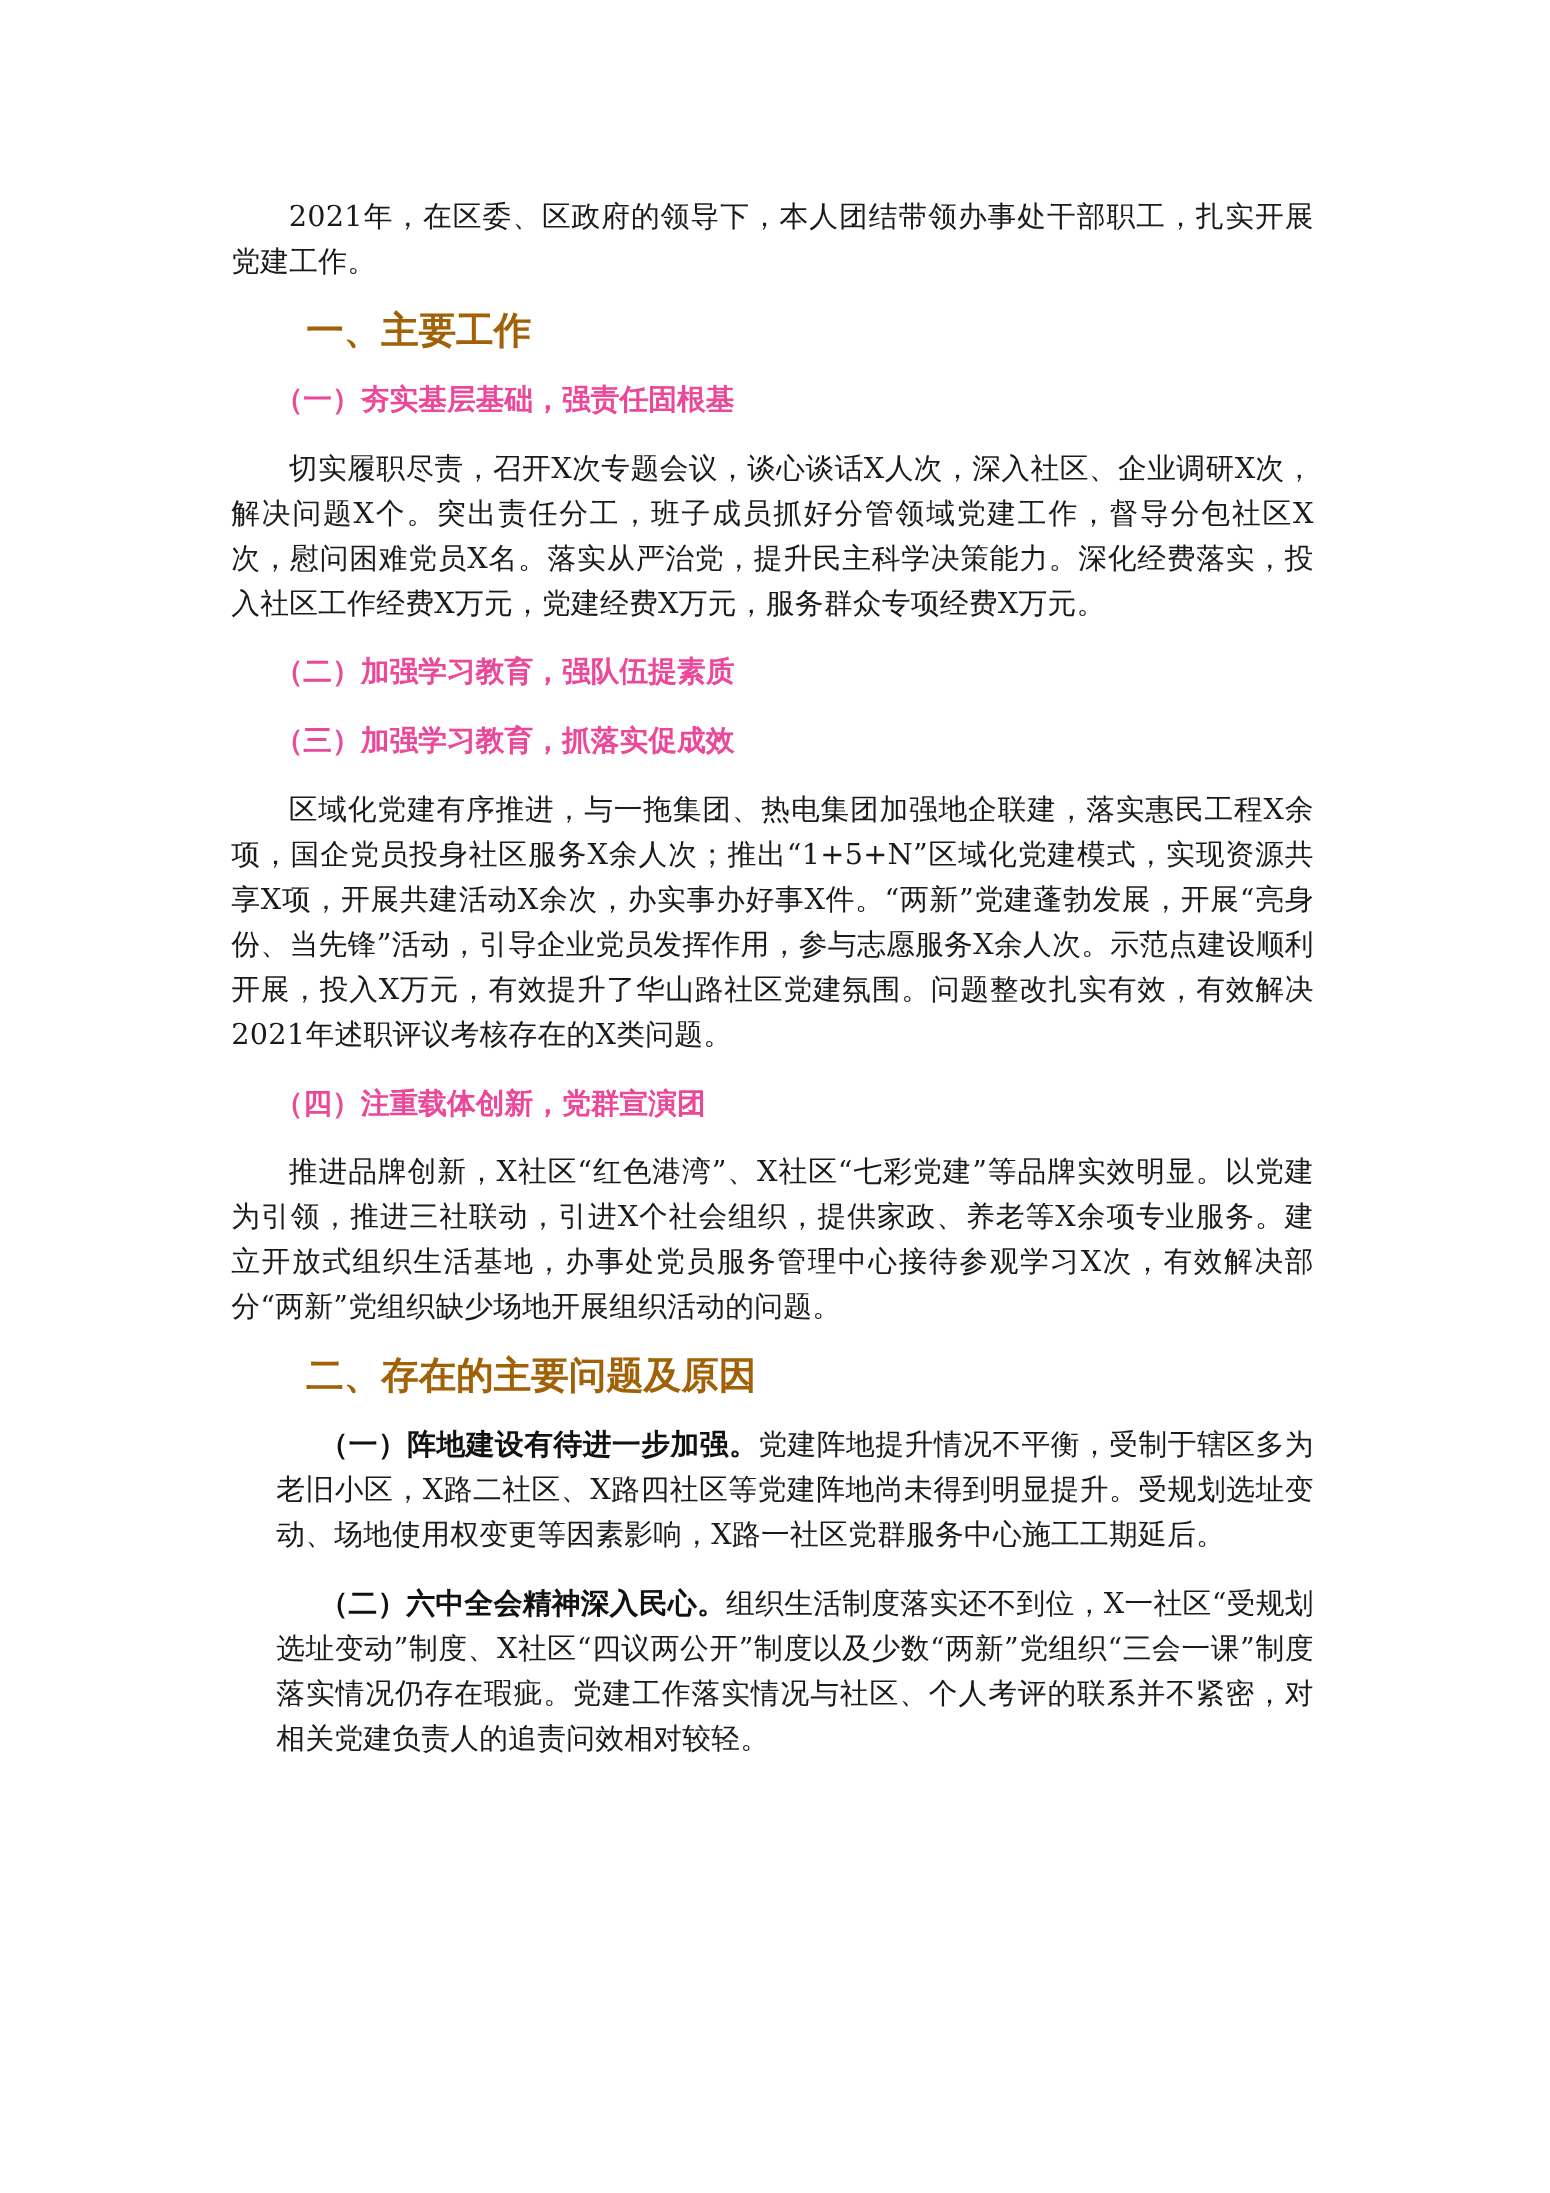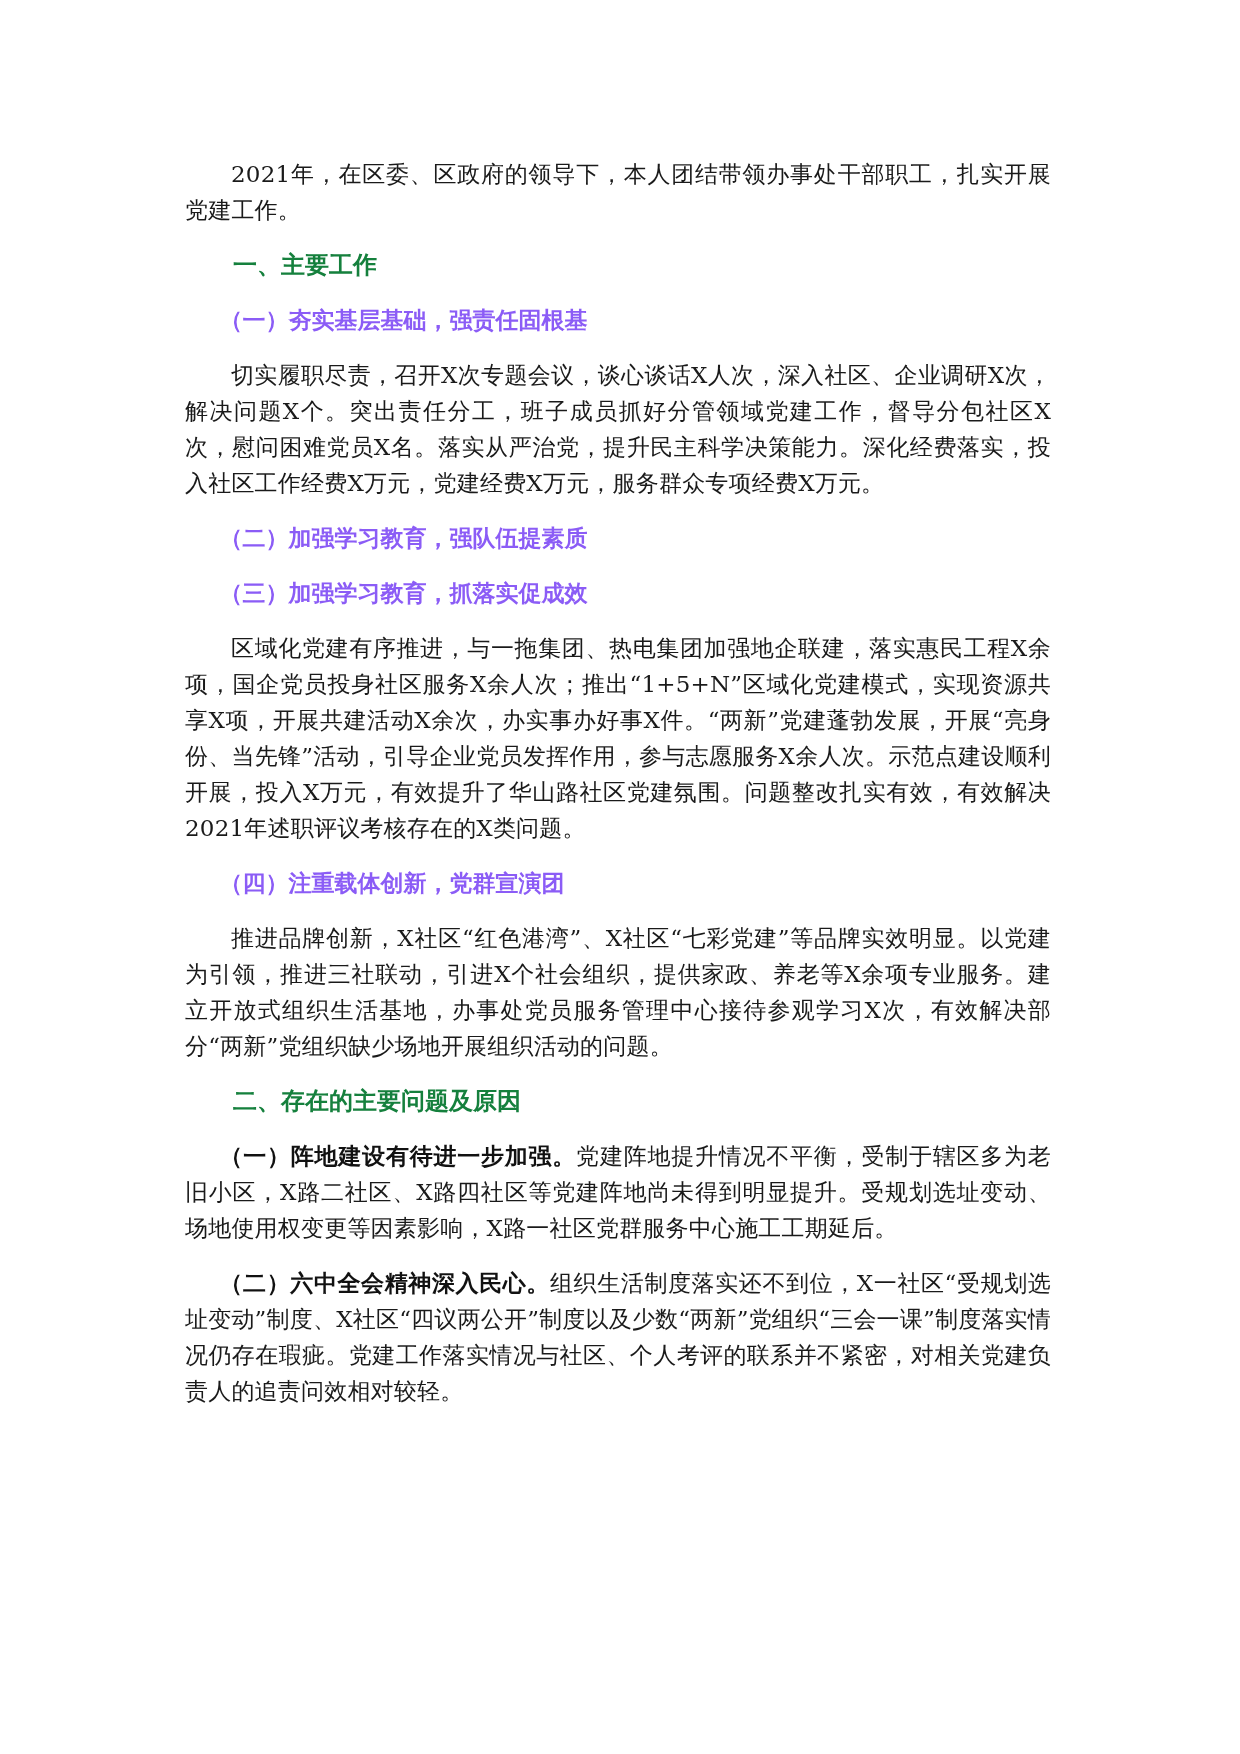--- a/index.html
+++ b/index.html
@@ -23,41 +23,42 @@
     }
     .para {
       font-size: 23px;
       line-height: 36px;
       text-indent: 2em;
       text-align: justify;
       margin: 0 0 19px 0;
       letter-spacing: 0.2px;
     }
     .h1 {
-      font-size: 24px;
+      font-size: 30px;
       line-height: 36px;
       font-weight: bold;
       text-indent: 2em;
       margin: 0 0 19px 0;
-      color: #15803d;
+      color: #a16207;
     }
     .h2 {
       font-size: 23px;
       line-height: 36px;
       font-weight: bold;
       text-indent: 1.5em;
       margin: 0 0 19px 0;
-      color: #8b5cf6;
+      color: #ec4899;
     }
     .lead {
       font-weight: bold;
       color: #111;
     }
     .para.issue {
       text-indent: 1.5em;
+      margin-left: 36px;
     }
   </style>
 </head>
 <body>
 
 <div class="page">
 
   <p class="para">2021年，在区委、区政府的领导下，本人团结带领办事处干部职工，扎实开展党建工作。</p>
 
   <p class="h1">一、主要工作</p>

